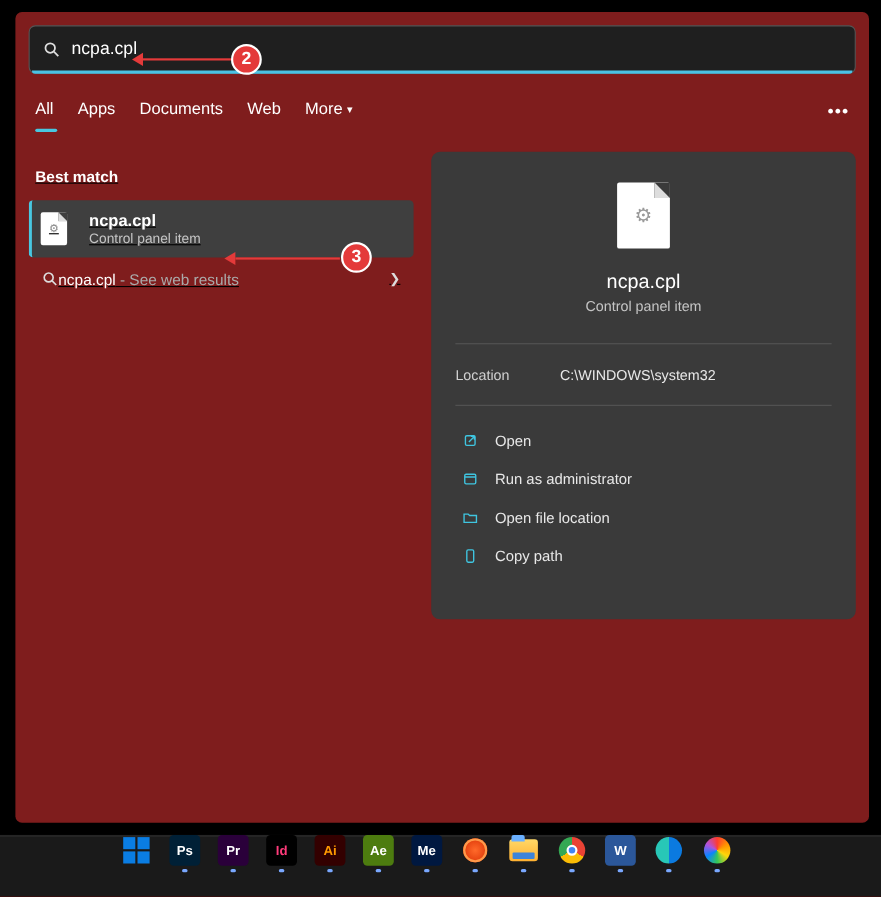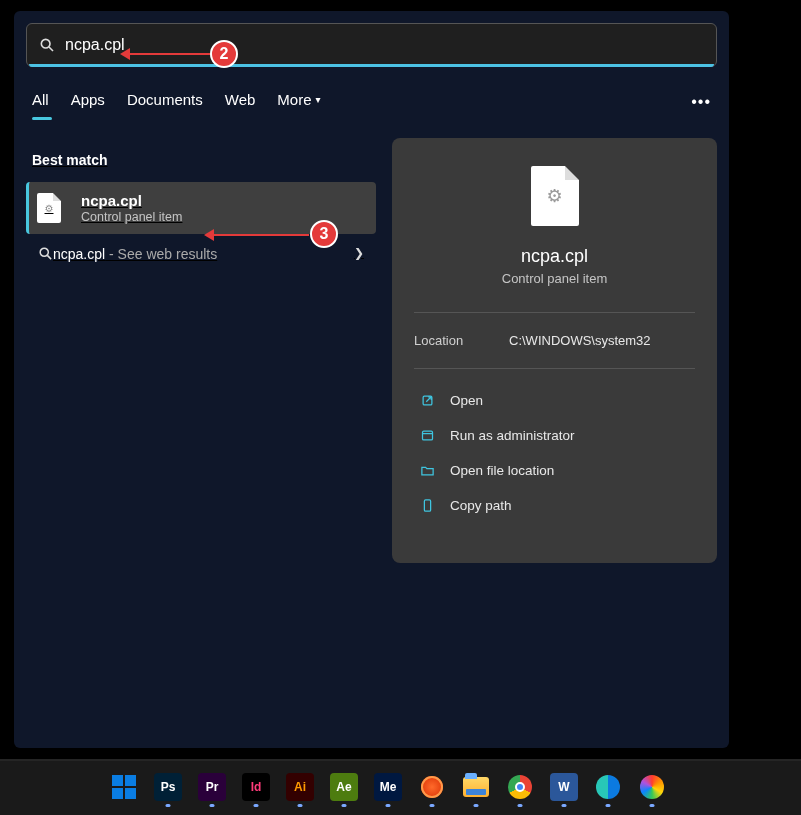--- a/index.html
+++ b/index.html
@@ -1,22 +1,22 @@
 <!DOCTYPE html>
 <html><head>
 <meta charset="utf-8">
 <style>
   * { box-sizing: border-box; margin: 0; padding: 0; font-family: "Segoe UI", -apple-system, sans-serif; }
   body { background: #000; width: 801px; height: 815px; overflow: hidden; position: relative; }
 
   .start-panel {
     position: absolute;
     top: 11px; left: 14px;
-    width: 715px; height: 737px;
-    background: #0f172a;
+    width: 776px; height: 737px;
+    background: #7f1d1d;
     border-radius: 6px;
     padding: 12px;
   }
 
   .search-bar {
     display: flex; align-items: center;
     background: #1f1f1f;
     border: 1px solid #555; border-radius: 6px;
     height: 44px; padding: 0 10px;
     position: relative;
@@ -149,21 +149,21 @@
     width: 28px; height: 28px; border-radius: 50%;
     background: #e43a3a; border: 2px solid #fff;
     color: #fff; font-weight: 700; font-size: 16px;
     display: flex; align-items: center; justify-content: center;
     position: absolute;
   }
 
   .taskbar {
     position: absolute; left: 0; right: 0; bottom: 0;
     height: 56px; background: #1a1a1a;
-    display: flex; align-items: center; gap: 16px;
+    display: flex; align-items: flex-start; gap: 16px;
     padding-left: 110px;
   }
   .taskbar::before {
     content: ""; position: absolute; top: 0; left: 0; right: 0;
     height: 2px; background: rgba(255,255,255,0.05);
   }
   .tb-icon {
     width: 28px; height: 28px; border-radius: 4px;
     display: flex; align-items: center; justify-content: center;
     font-size: 12px; font-weight: 700; color: #fff;

